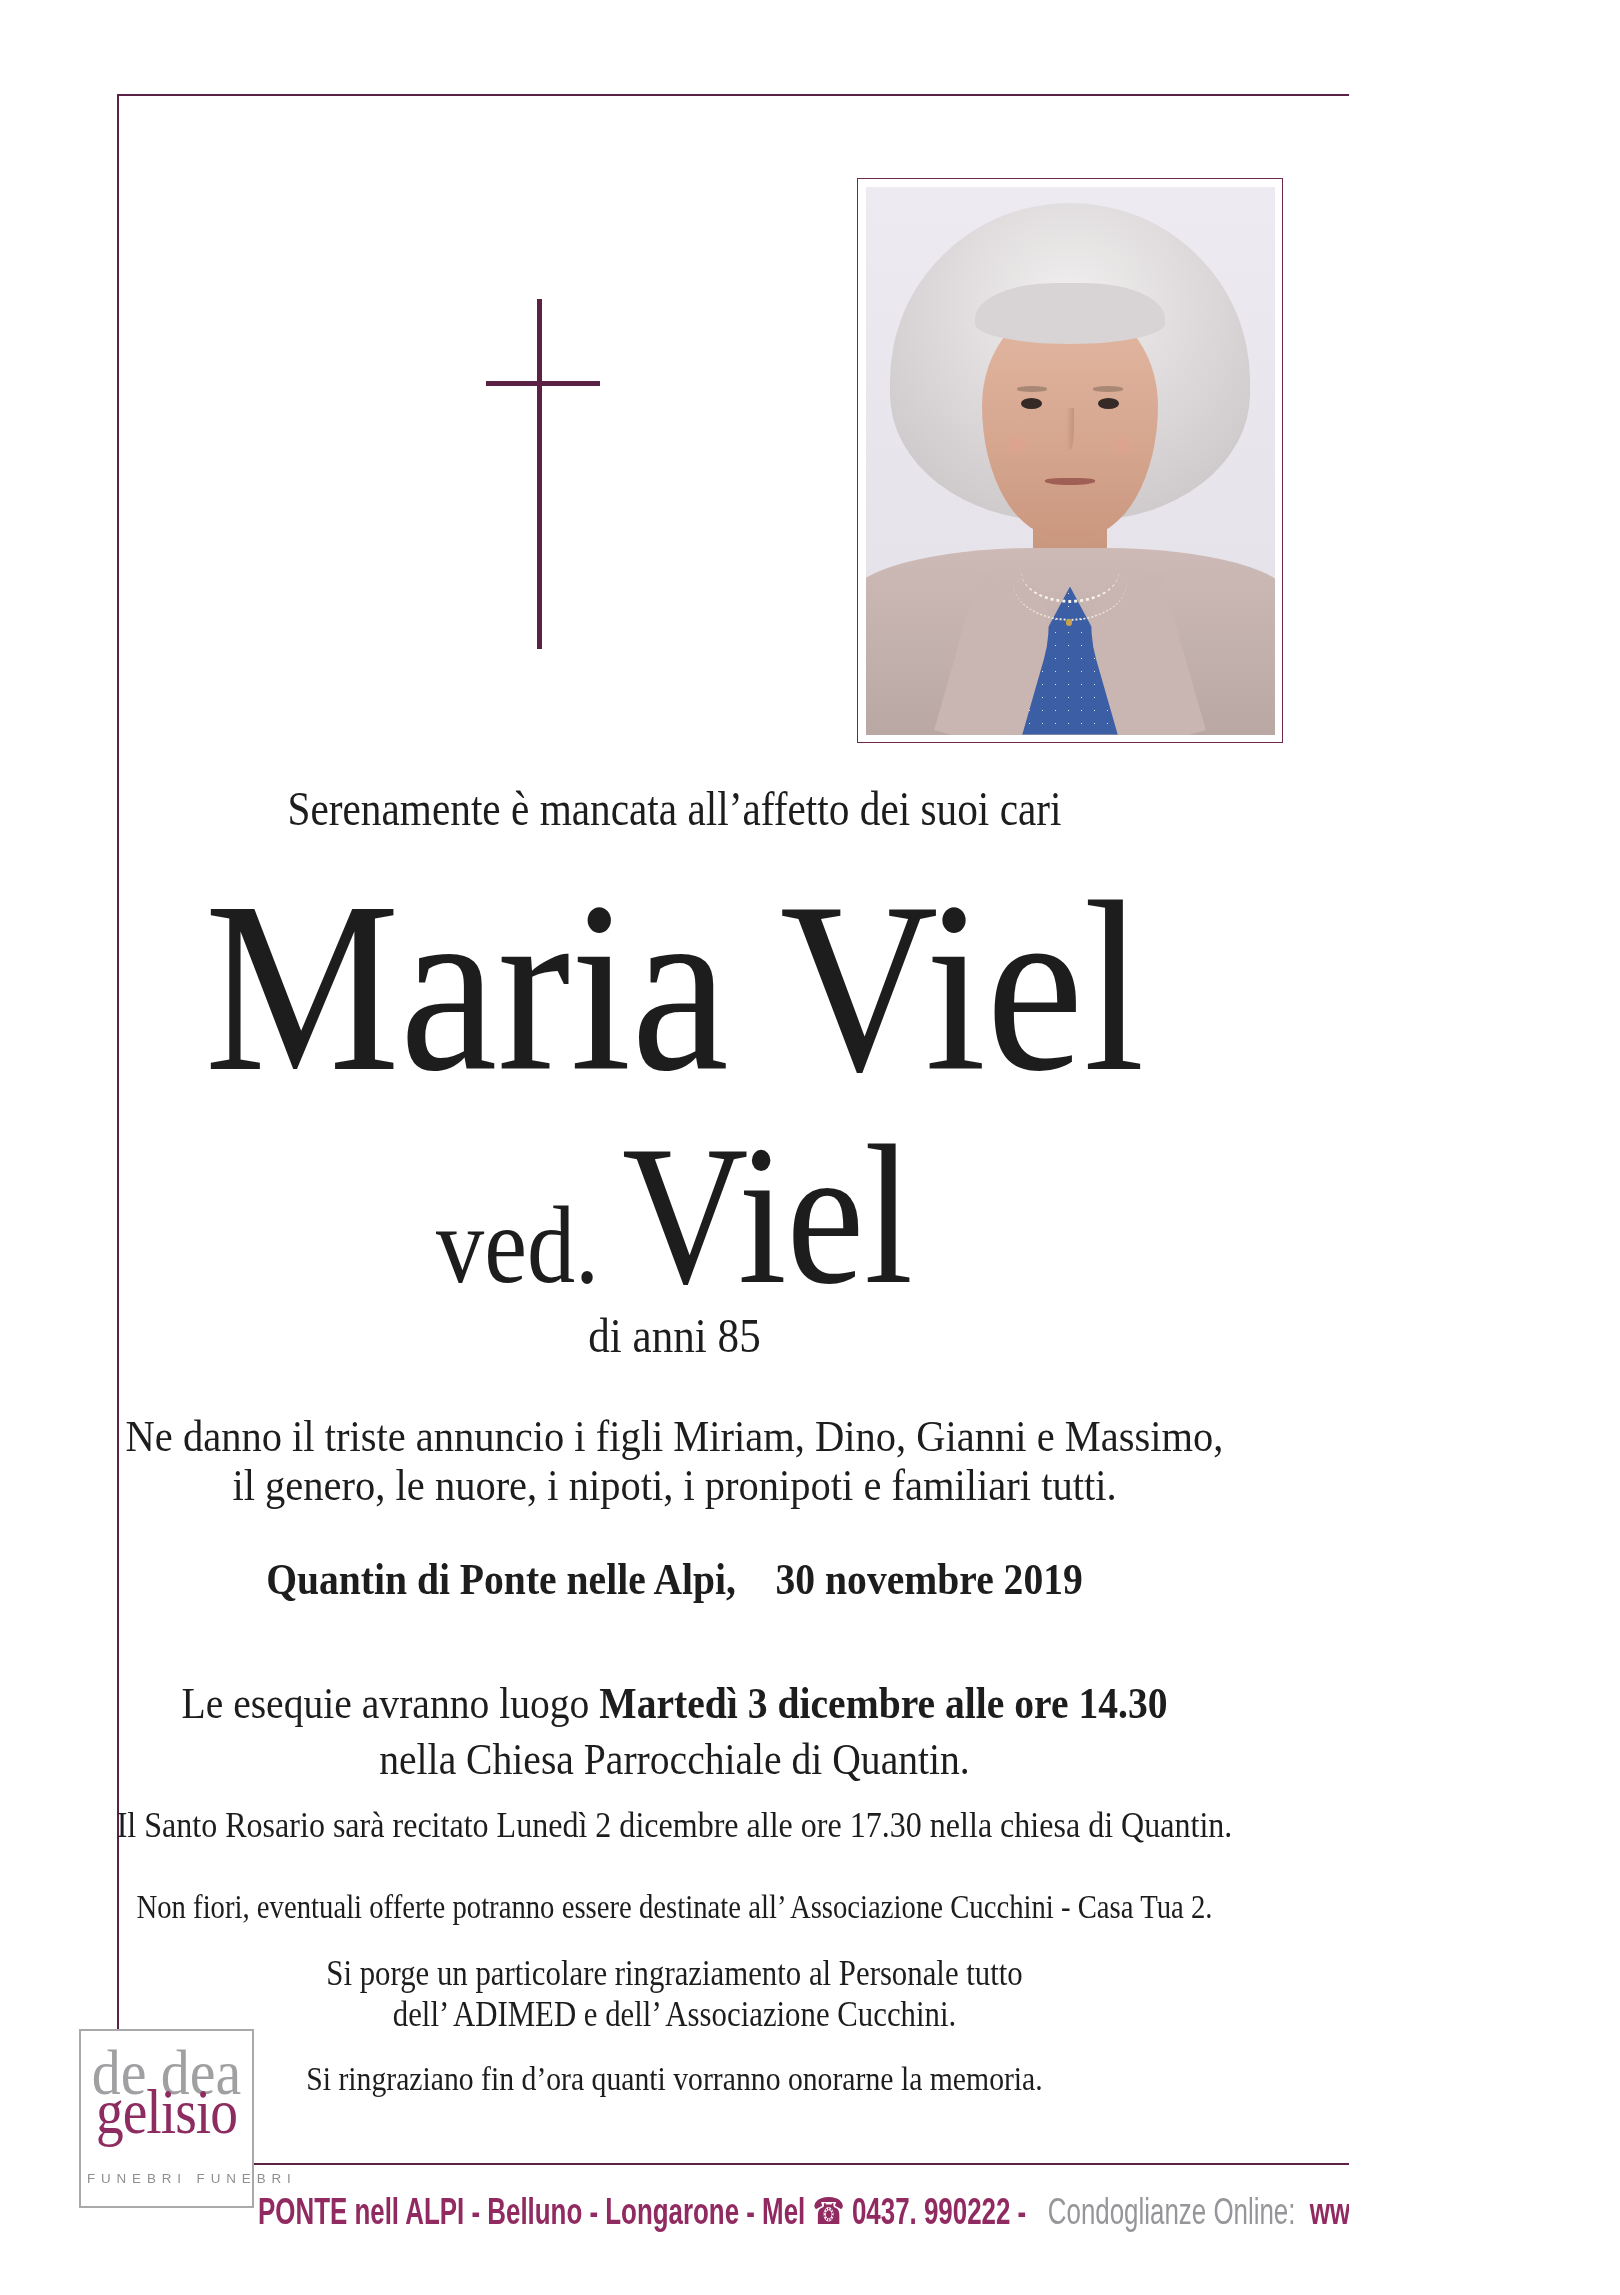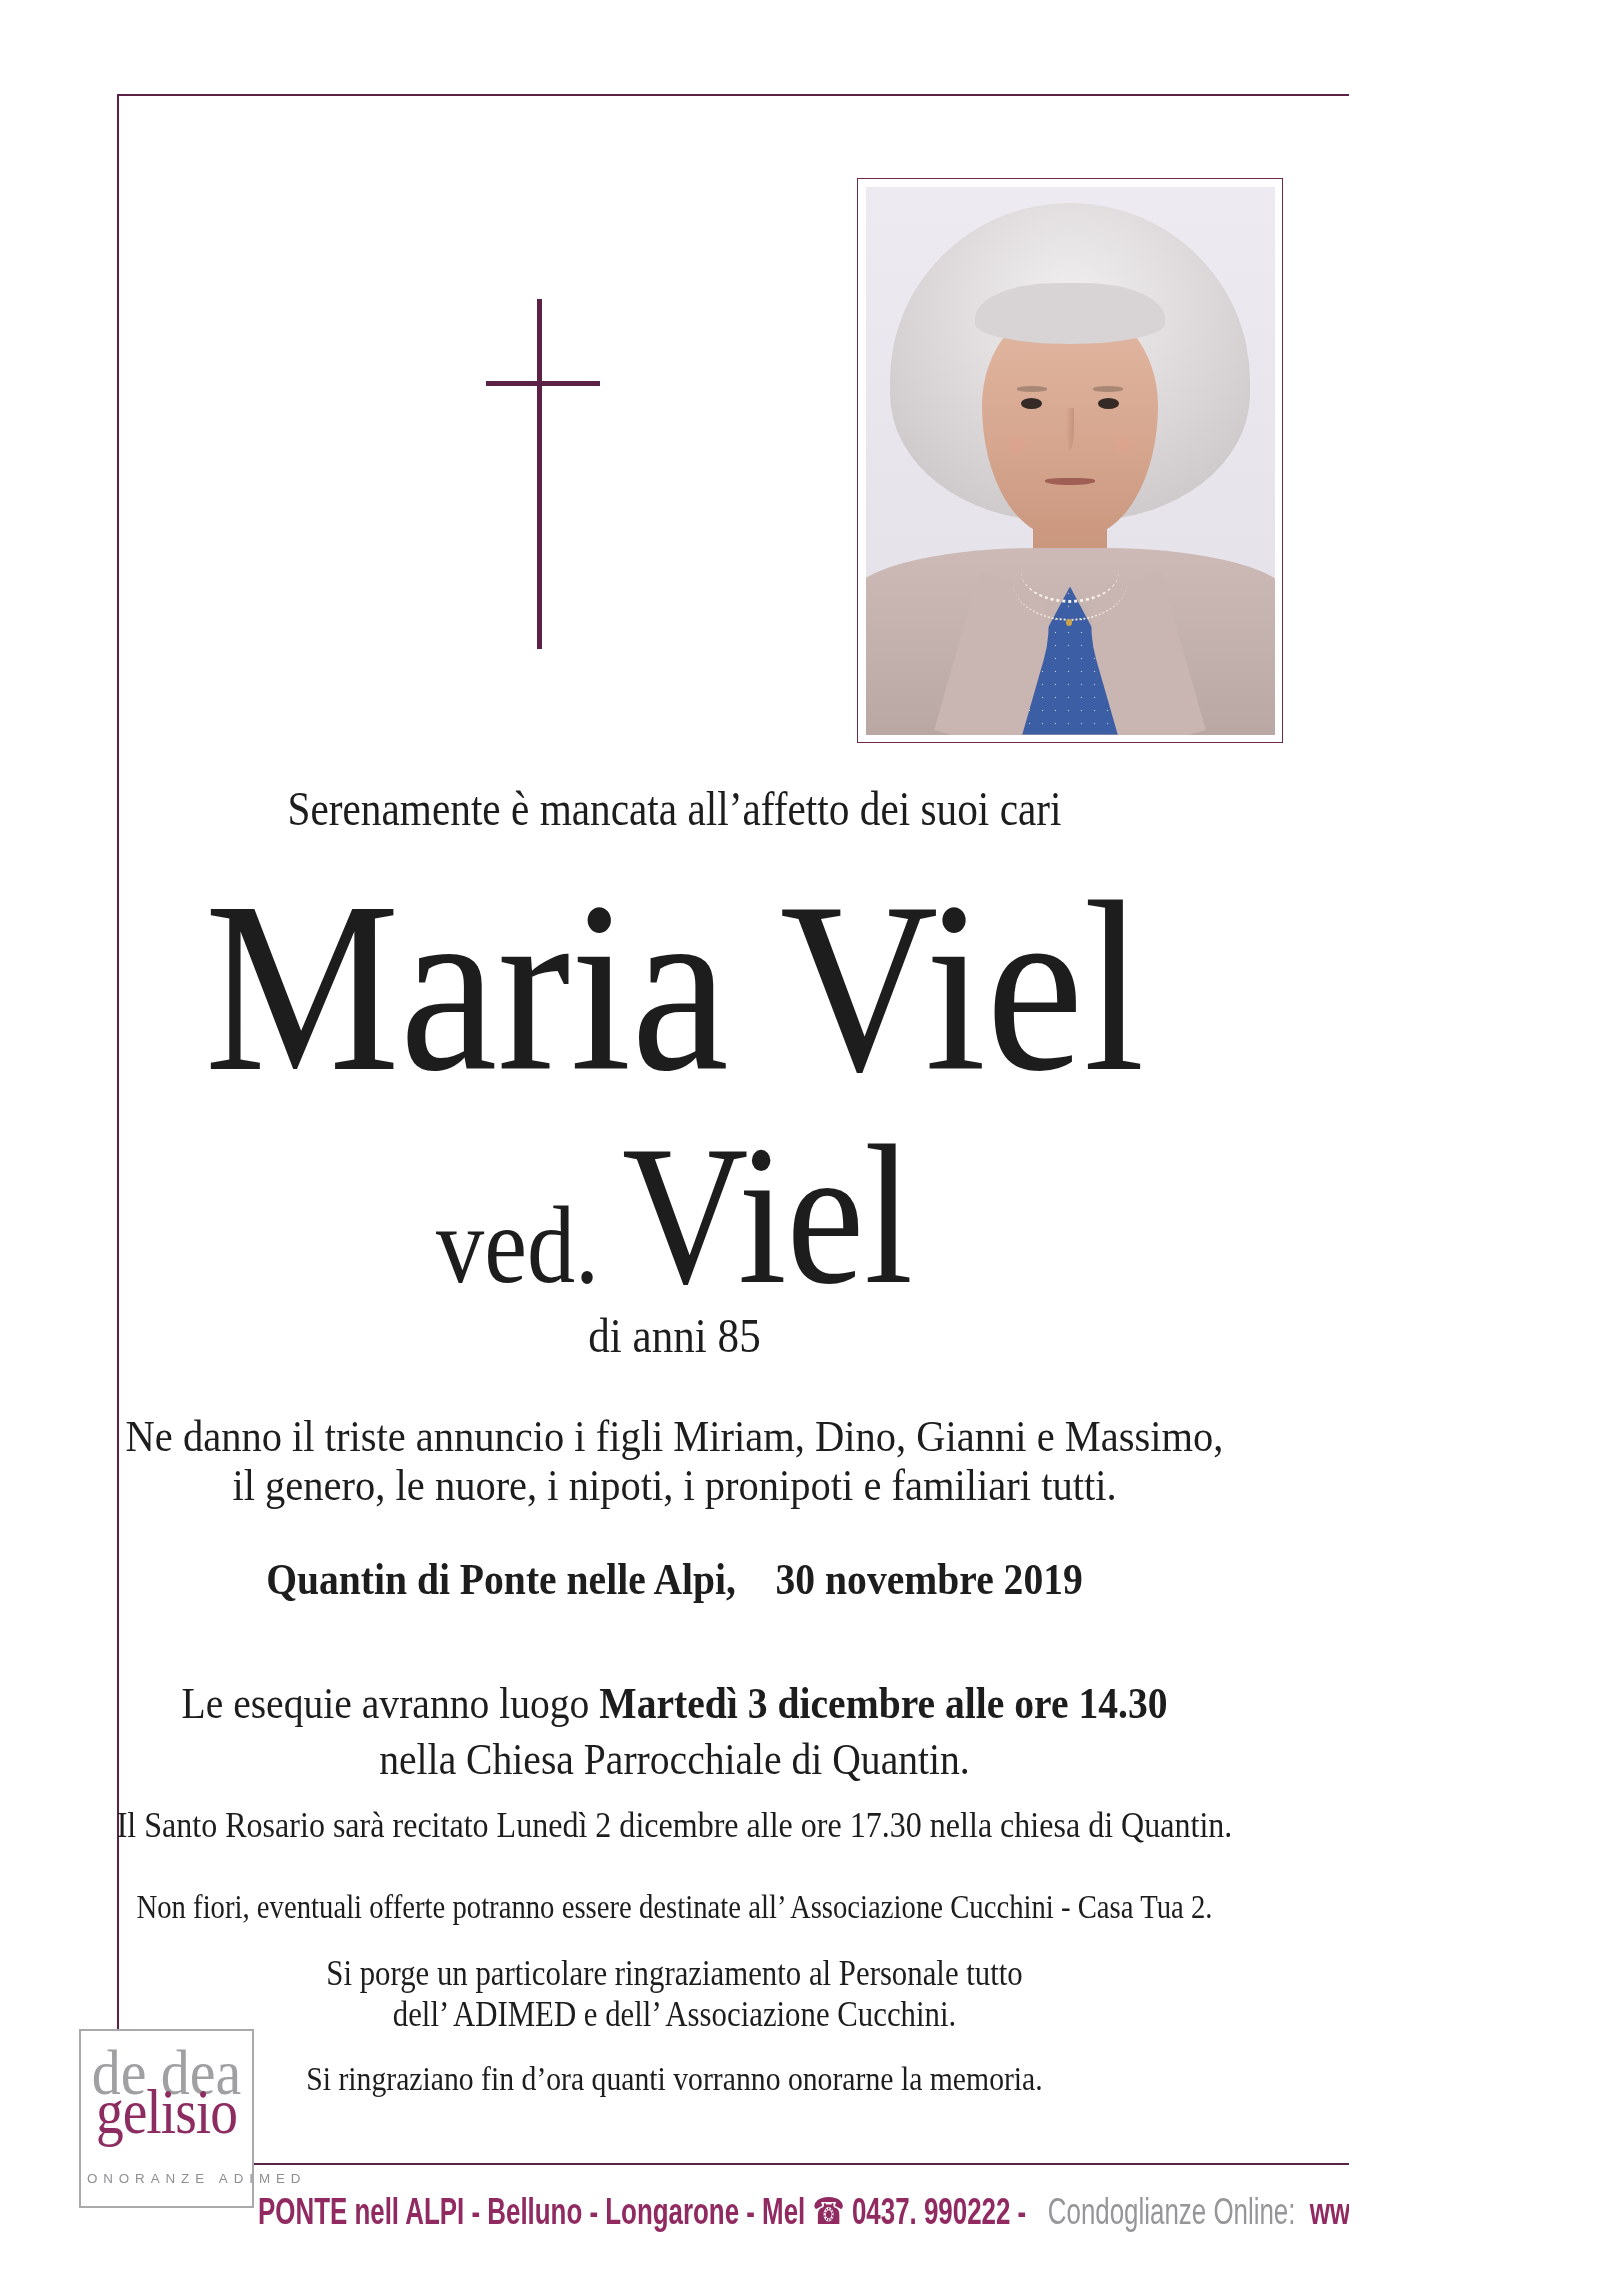--- a/index.html
+++ b/index.html
@@ -183,19 +183,19 @@
 
   <div class="line" id="l-thanks1">Si porge un particolare ringraziamento al Personale tutto</div>
 
   <div class="line" id="l-thanks2">dell’ ADIMED e dell’ Associazione Cucchini.</div>
 
   <div class="line" id="l-memory">Si ringraziano fin d’ora quanti vorranno onorarne la memoria.</div>
 
   <div id="logo-box">
     <div class="logo-line" id="logo-dedea">de dea</div>
     <div class="logo-line" id="logo-gelisio">gelisio</div>
-    <div class="logo-line" id="logo-sub">ONORANZE ADIMED</div>
+    <div class="logo-line" id="logo-sub">FUNEBRI FUNEBRI</div>
   </div>
 
   <div id="footer"><span>PONTE nell ALPI - Belluno - Longarone - Mel </span><span class="phone-icon">☎</span><span> 0437. 990222</span><span> -   </span><span class="grey">Condoglianze Online:  </span><span>www.gelisio.it</span></div>
 
 </div>
 
 
 </body></html>

